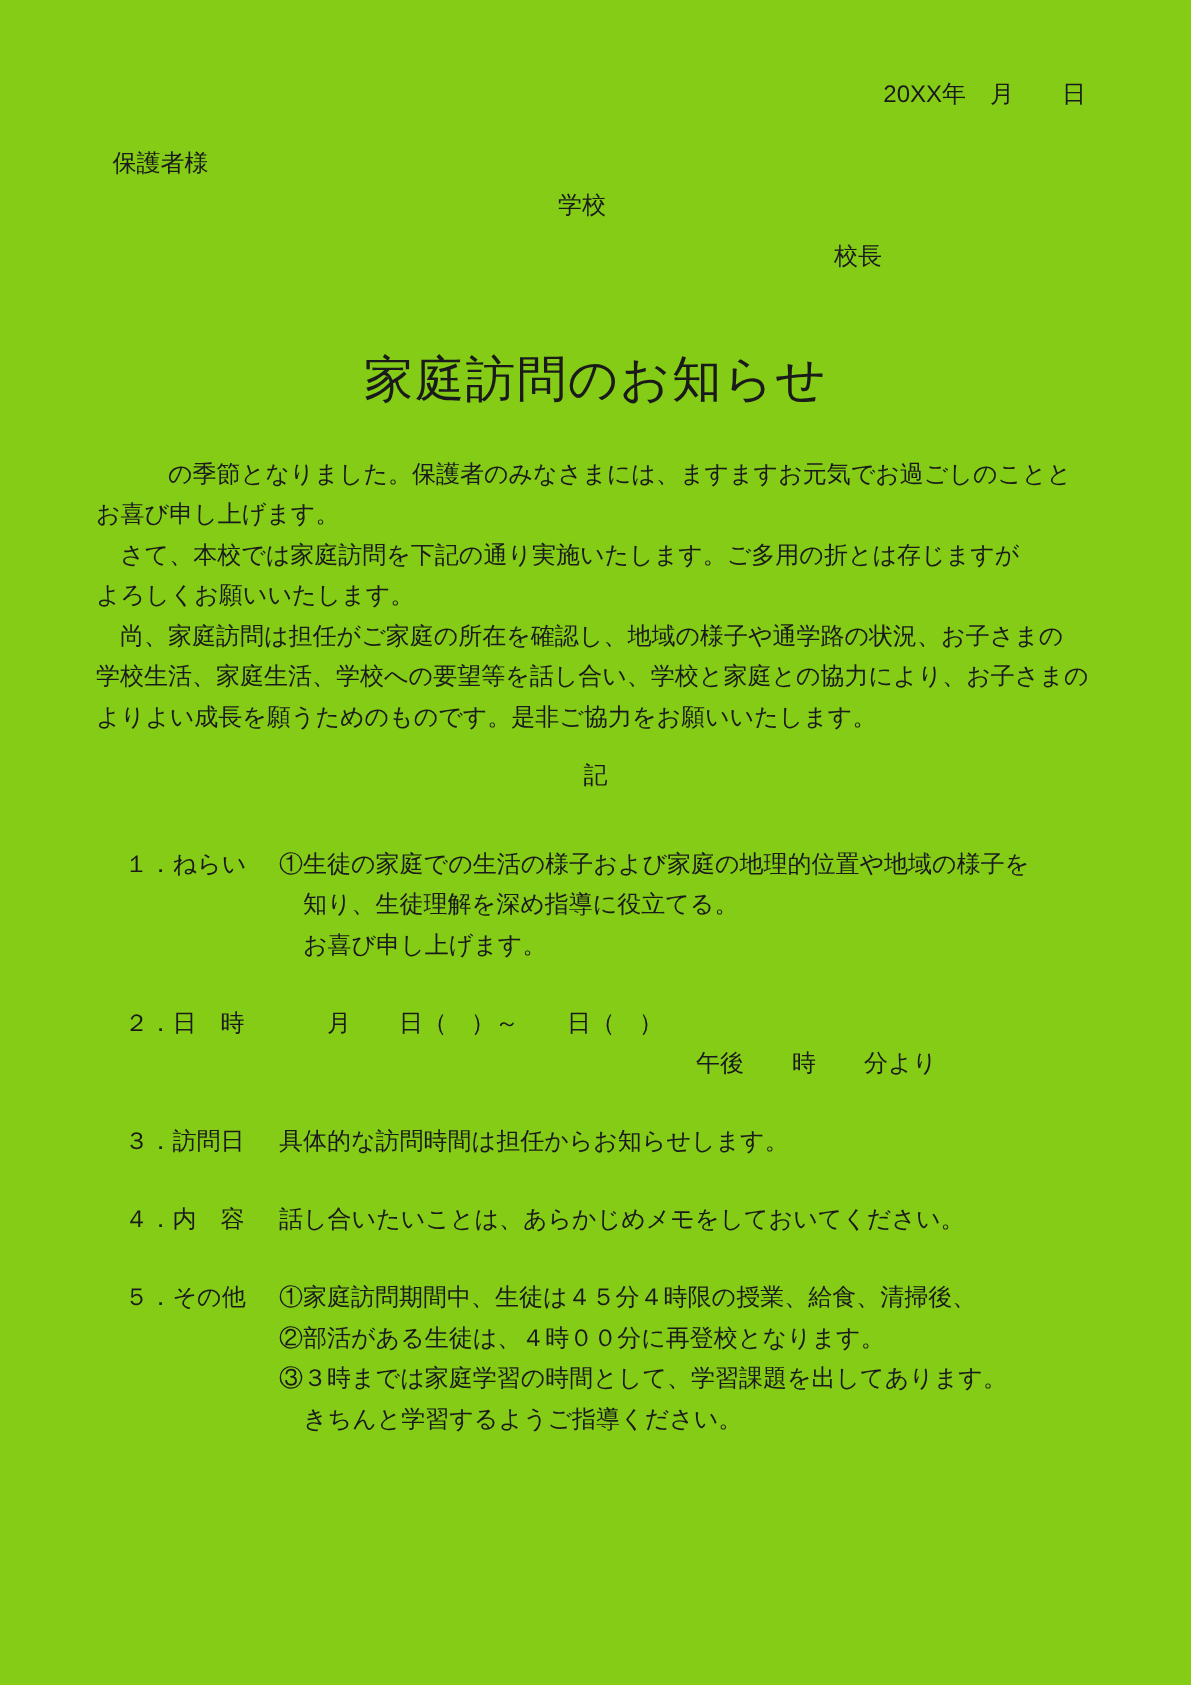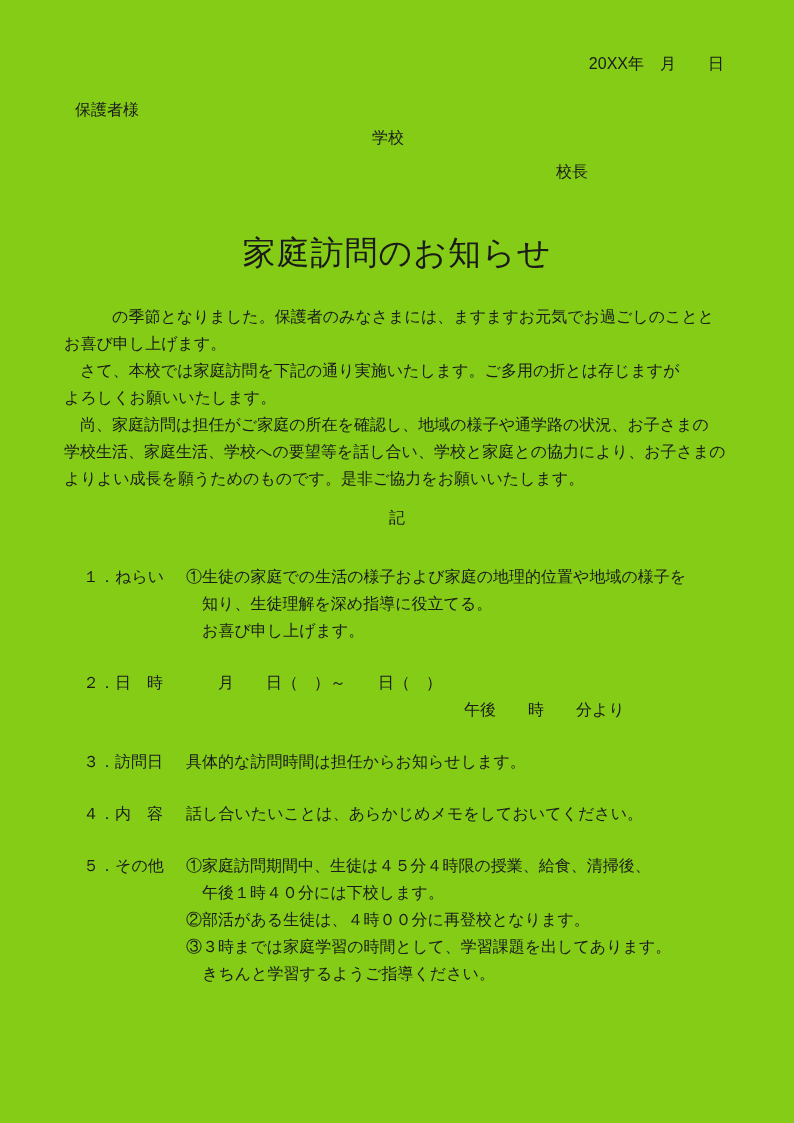--- a/index.html
+++ b/index.html
@@ -149,21 +149,20 @@
       <div class="item-label">４．内　容</div>
       <div class="item-content">
         <div class="line">話し合いたいことは、あらかじめメモをしておいてください。</div>
       </div>
     </div>
 
     <div class="item">
       <div class="item-label">５．その他</div>
       <div class="item-content">
         <div class="line">①家庭訪問期間中、生徒は４５分４時限の授業、給食、清掃後、</div>
-        <div class="line">　午後１時４０分には下校します。</div>
         <div class="line">②部活がある生徒は、４時００分に再登校となります。</div>
         <div class="line">③３時までは家庭学習の時間として、学習課題を出してあります。</div>
         <div class="line">　きちんと学習するようご指導ください。</div>
       </div>
     </div>
 
   </div>
 
 </div>
 

